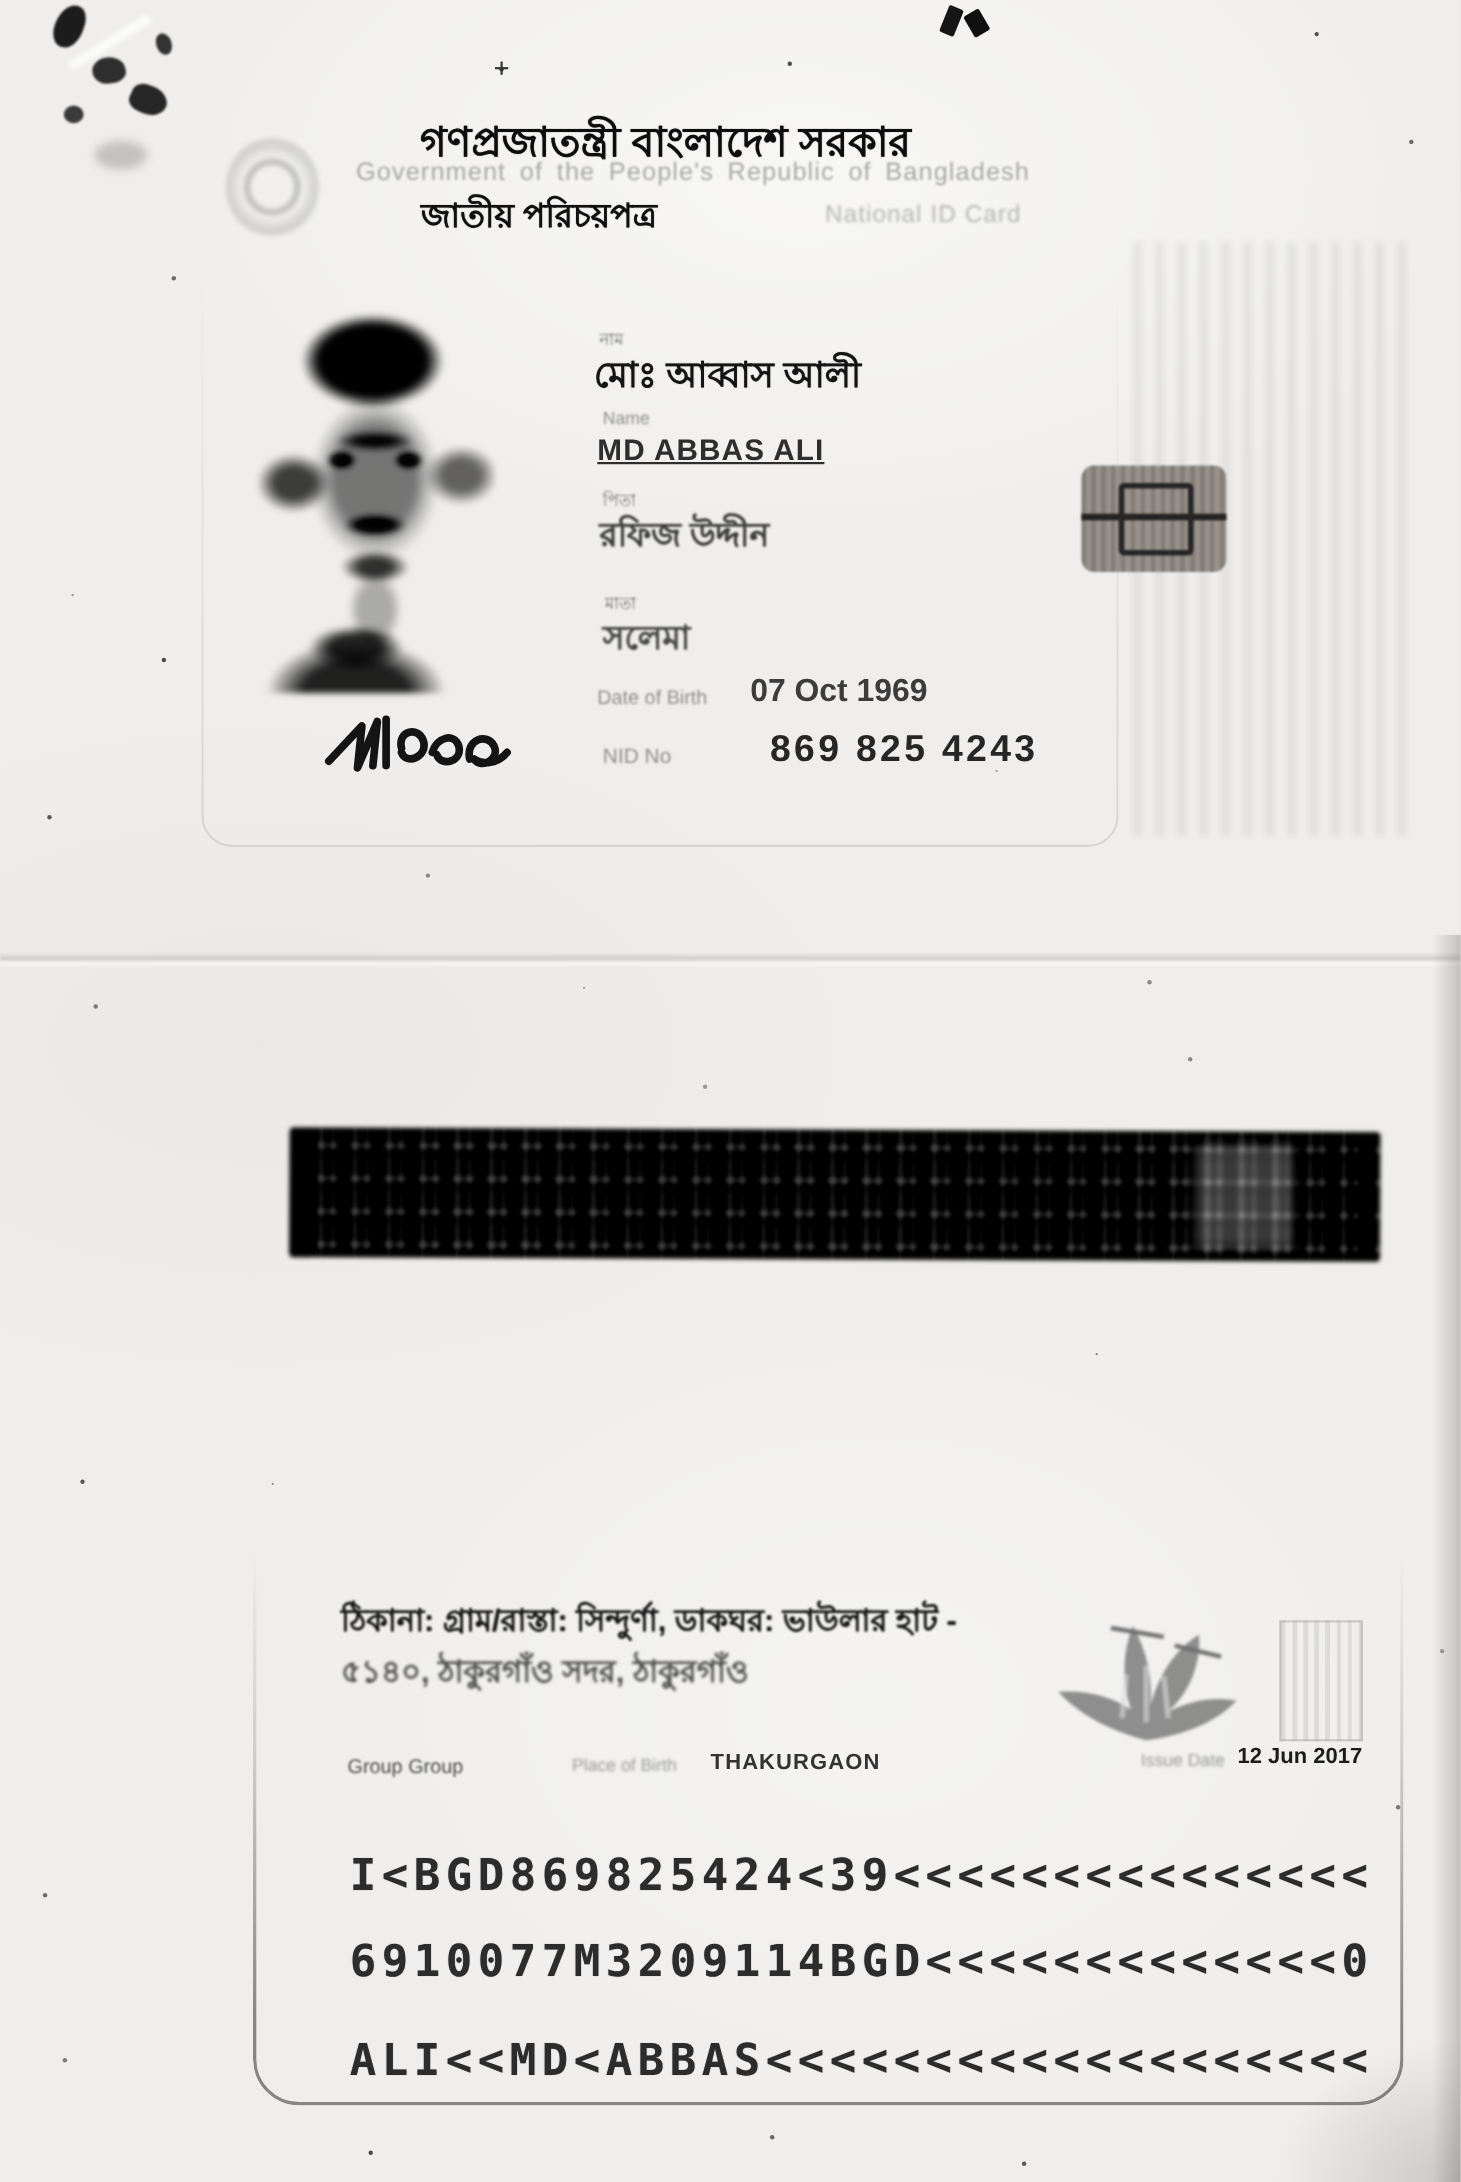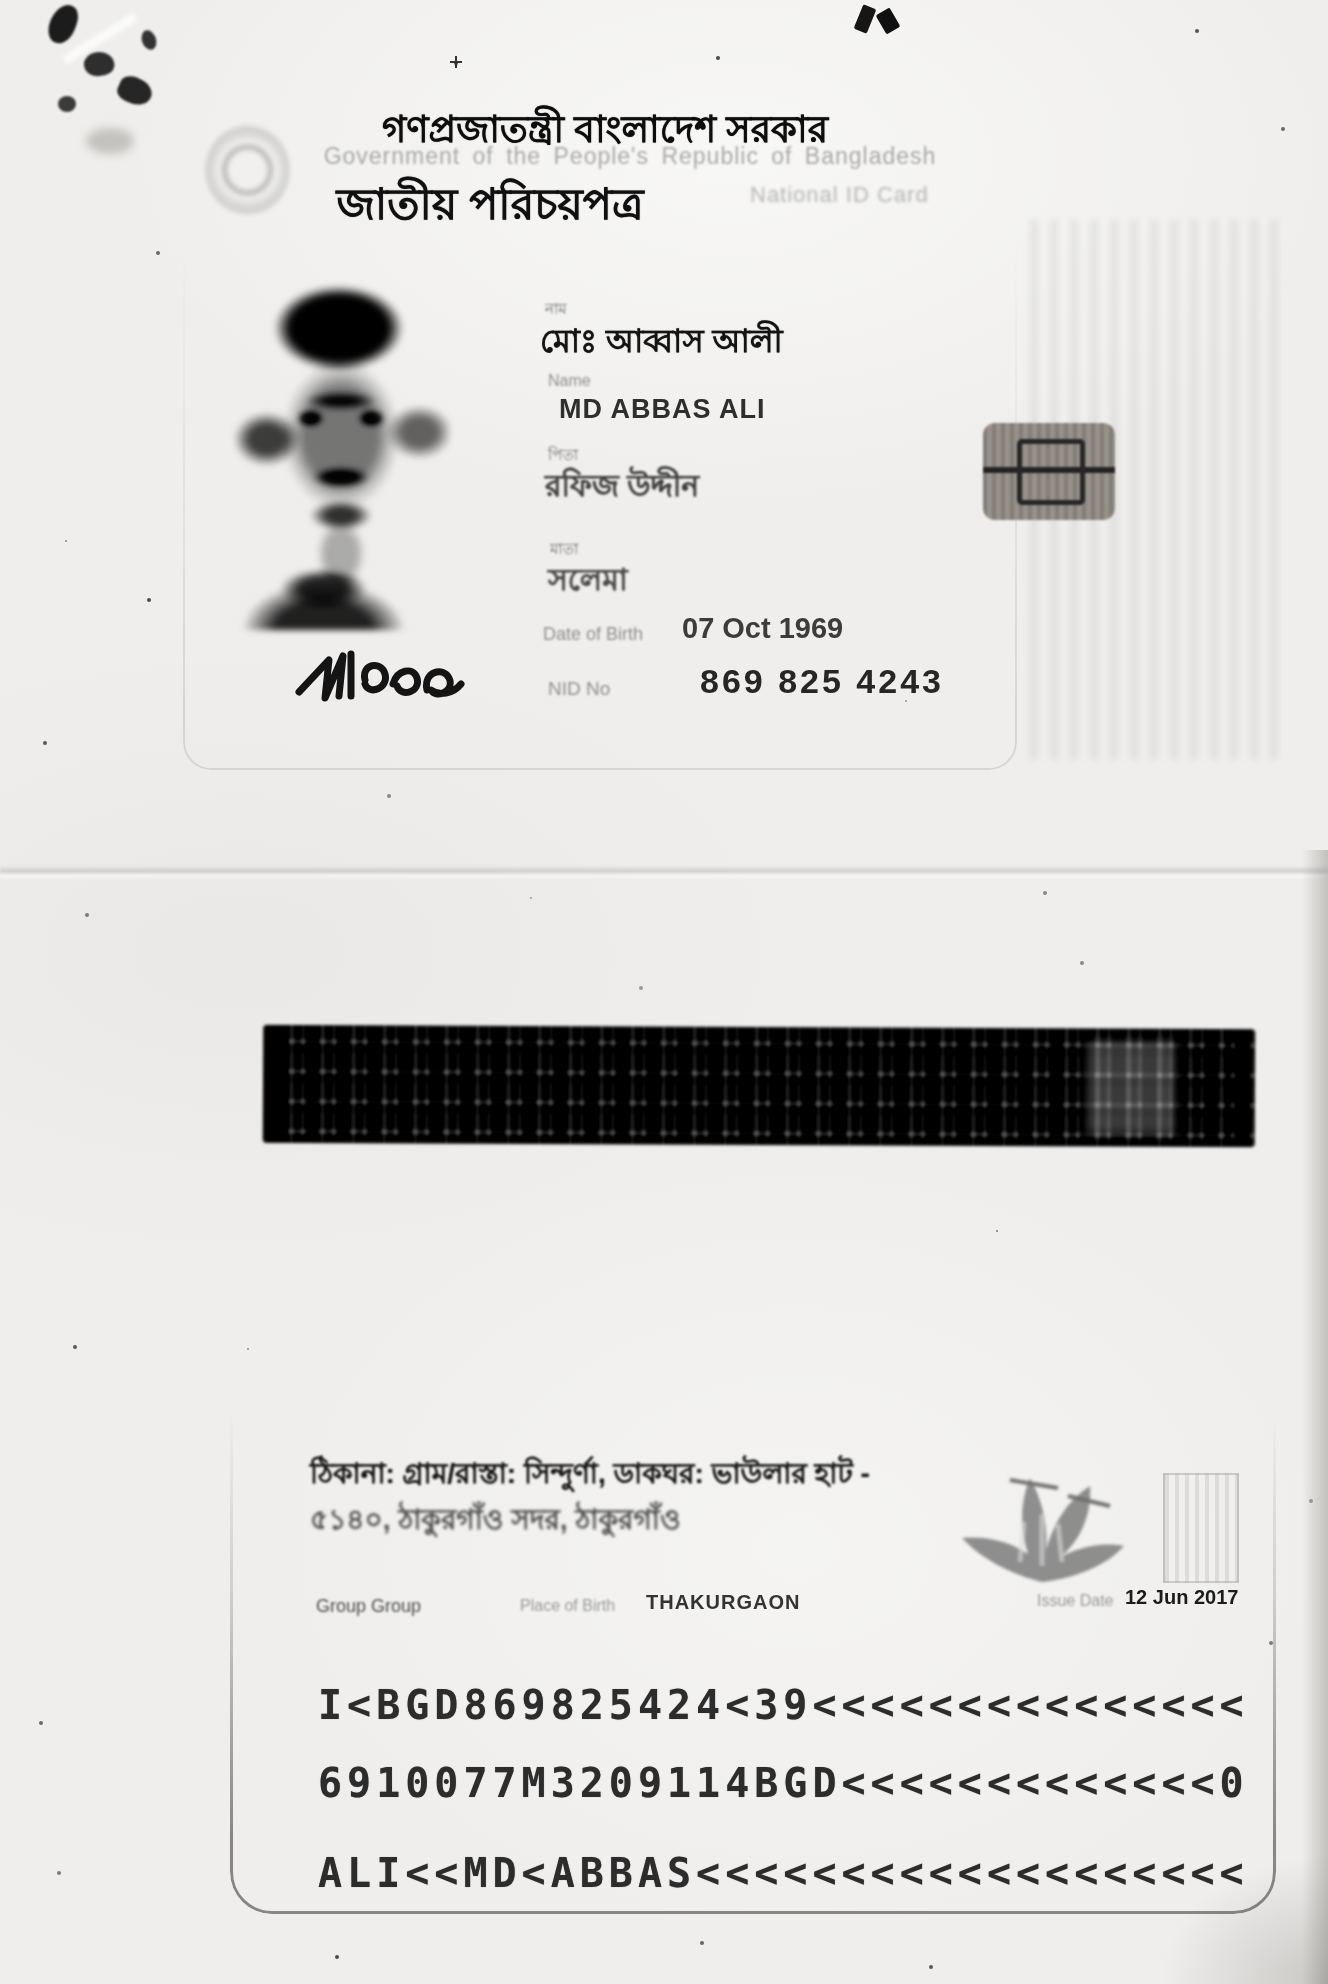--- a/index.html
+++ b/index.html
@@ -51,21 +51,21 @@
   .card-front-outline{left:183px;top:66px;width:830px;height:700px;border:2px solid rgba(120,120,120,.20);
     border-radius:28px;
     -webkit-mask-image:linear-gradient(to bottom, transparent 25%, rgba(0,0,0,.5) 60%, #000 92%);
     mask-image:linear-gradient(to bottom, transparent 25%, rgba(0,0,0,.5) 60%, #000 92%);}
   .seal{left:205px;top:125px;width:85px;height:90px;border-radius:50%;filter:blur(2px);opacity:.55;
     background:radial-gradient(circle at 50% 50%, transparent 30%, rgba(90,90,90,.55) 34% 40%, transparent 44%, rgba(110,110,110,.4) 62% 70%, transparent 74%);}
   .hdr-bn{left:190px;top:100px;width:830px;text-align:center;font-size:37px;font-weight:700;color:#0d0d0d;
     white-space:nowrap;filter:blur(.6px);text-shadow:0 0 1px rgba(0,0,0,.65);}
   .hdr-en{left:230px;top:143px;width:800px;text-align:center;font-size:23px;color:#a9a9a9;
     white-space:nowrap;letter-spacing:1px;word-spacing:5px;filter:blur(1.1px);}
-  .sub-bn{left:210px;top:172px;width:560px;text-align:center;font-size:43px;font-weight:700;color:#101010;
+  .sub-bn{left:210px;top:172px;width:560px;text-align:center;font-size:30px;font-weight:700;color:#101010;
     white-space:nowrap;filter:blur(.6px);text-shadow:0 0 1px rgba(0,0,0,.6);}
   .sub-en{left:750px;top:182px;font-size:22px;color:#b5b5b5;white-space:nowrap;filter:blur(1.4px);letter-spacing:1px;}
 
   .photo{left:232px;top:283px;width:218px;height:347px;filter:blur(3px) contrast(1.35) grayscale(1);
     background:
       radial-gradient(ellipse 58px 26px at 42% 88%, rgba(10,10,10,.85) 40%, transparent 75%),
       radial-gradient(ellipse 105px 62px at 42% 100%, rgba(40,40,40,.9) 45%, transparent 78%),
       radial-gradient(ellipse 13px 8px at 36% 39%, #000 60%, transparent 100%),
       radial-gradient(ellipse 13px 8px at 64% 39%, #000 60%, transparent 100%),
       radial-gradient(ellipse 40px 10px at 50% 34%, rgba(0,0,0,.75) 40%, transparent 90%),
@@ -77,21 +77,21 @@
       radial-gradient(ellipse 72px 92px at 50% 44%, rgba(112,112,112,.92) 50%, rgba(132,132,132,.4) 68%, transparent 82%),
       radial-gradient(ellipse 30px 42px at 50% 78%, rgba(118,118,118,.55) 50%, transparent 82%);}
   .signature{left:285px;top:640px;width:190px;height:85px;filter:blur(.6px);}
 
   .f-label-bn{font-size:15px;color:#6f6f6f;filter:blur(1px);white-space:nowrap;}
   .f-label-en{color:#8f8f8f;filter:blur(1px);white-space:nowrap;}
   .f-value-bn{font-weight:700;filter:blur(.7px);text-shadow:0 0 1px rgba(0,0,0,.5);white-space:nowrap;}
   .lbl-name-bn{left:545px;top:297px;}
   .v-name-bn{left:540px;top:316px;font-size:32px;color:#141414;}
   .lbl-name-en{left:548px;top:372px;font-size:16px;}
-  .v-name-en{left:559px;top:394px;font-size:27px;font-weight:700;color:#2e2e2e;filter:blur(.6px);letter-spacing:1px;white-space:nowrap;}
+  .v-name-en{left:543px;top:394px;font-size:27px;font-weight:700;color:#2e2e2e;filter:blur(.6px);letter-spacing:1px;white-space:nowrap;text-decoration:underline;}
   .lbl-father{left:548px;top:443px;}
   .v-father{left:545px;top:462px;font-size:30px;color:#3e3e3e;filter:blur(1.1px);}
   .lbl-mother{left:550px;top:537px;}
   .v-mother{left:548px;top:556px;font-size:30px;color:#4a4a4a;filter:blur(1px);}
   .lbl-dob{left:543px;top:624px;font-size:18px;}
   .v-dob{left:682px;top:612px;font-size:29px;font-weight:700;color:#3c3c3c;filter:blur(.7px);white-space:nowrap;}
   .lbl-nid{left:548px;top:678px;font-size:19px;}
   .v-nid{left:700px;top:662px;font-size:34px;font-weight:700;color:#262626;letter-spacing:3px;filter:blur(.6px);white-space:nowrap;}
 
   .chip{left:983px;top:423px;width:132px;height:97px;border-radius:12px;filter:blur(1.2px) contrast(1.1);

